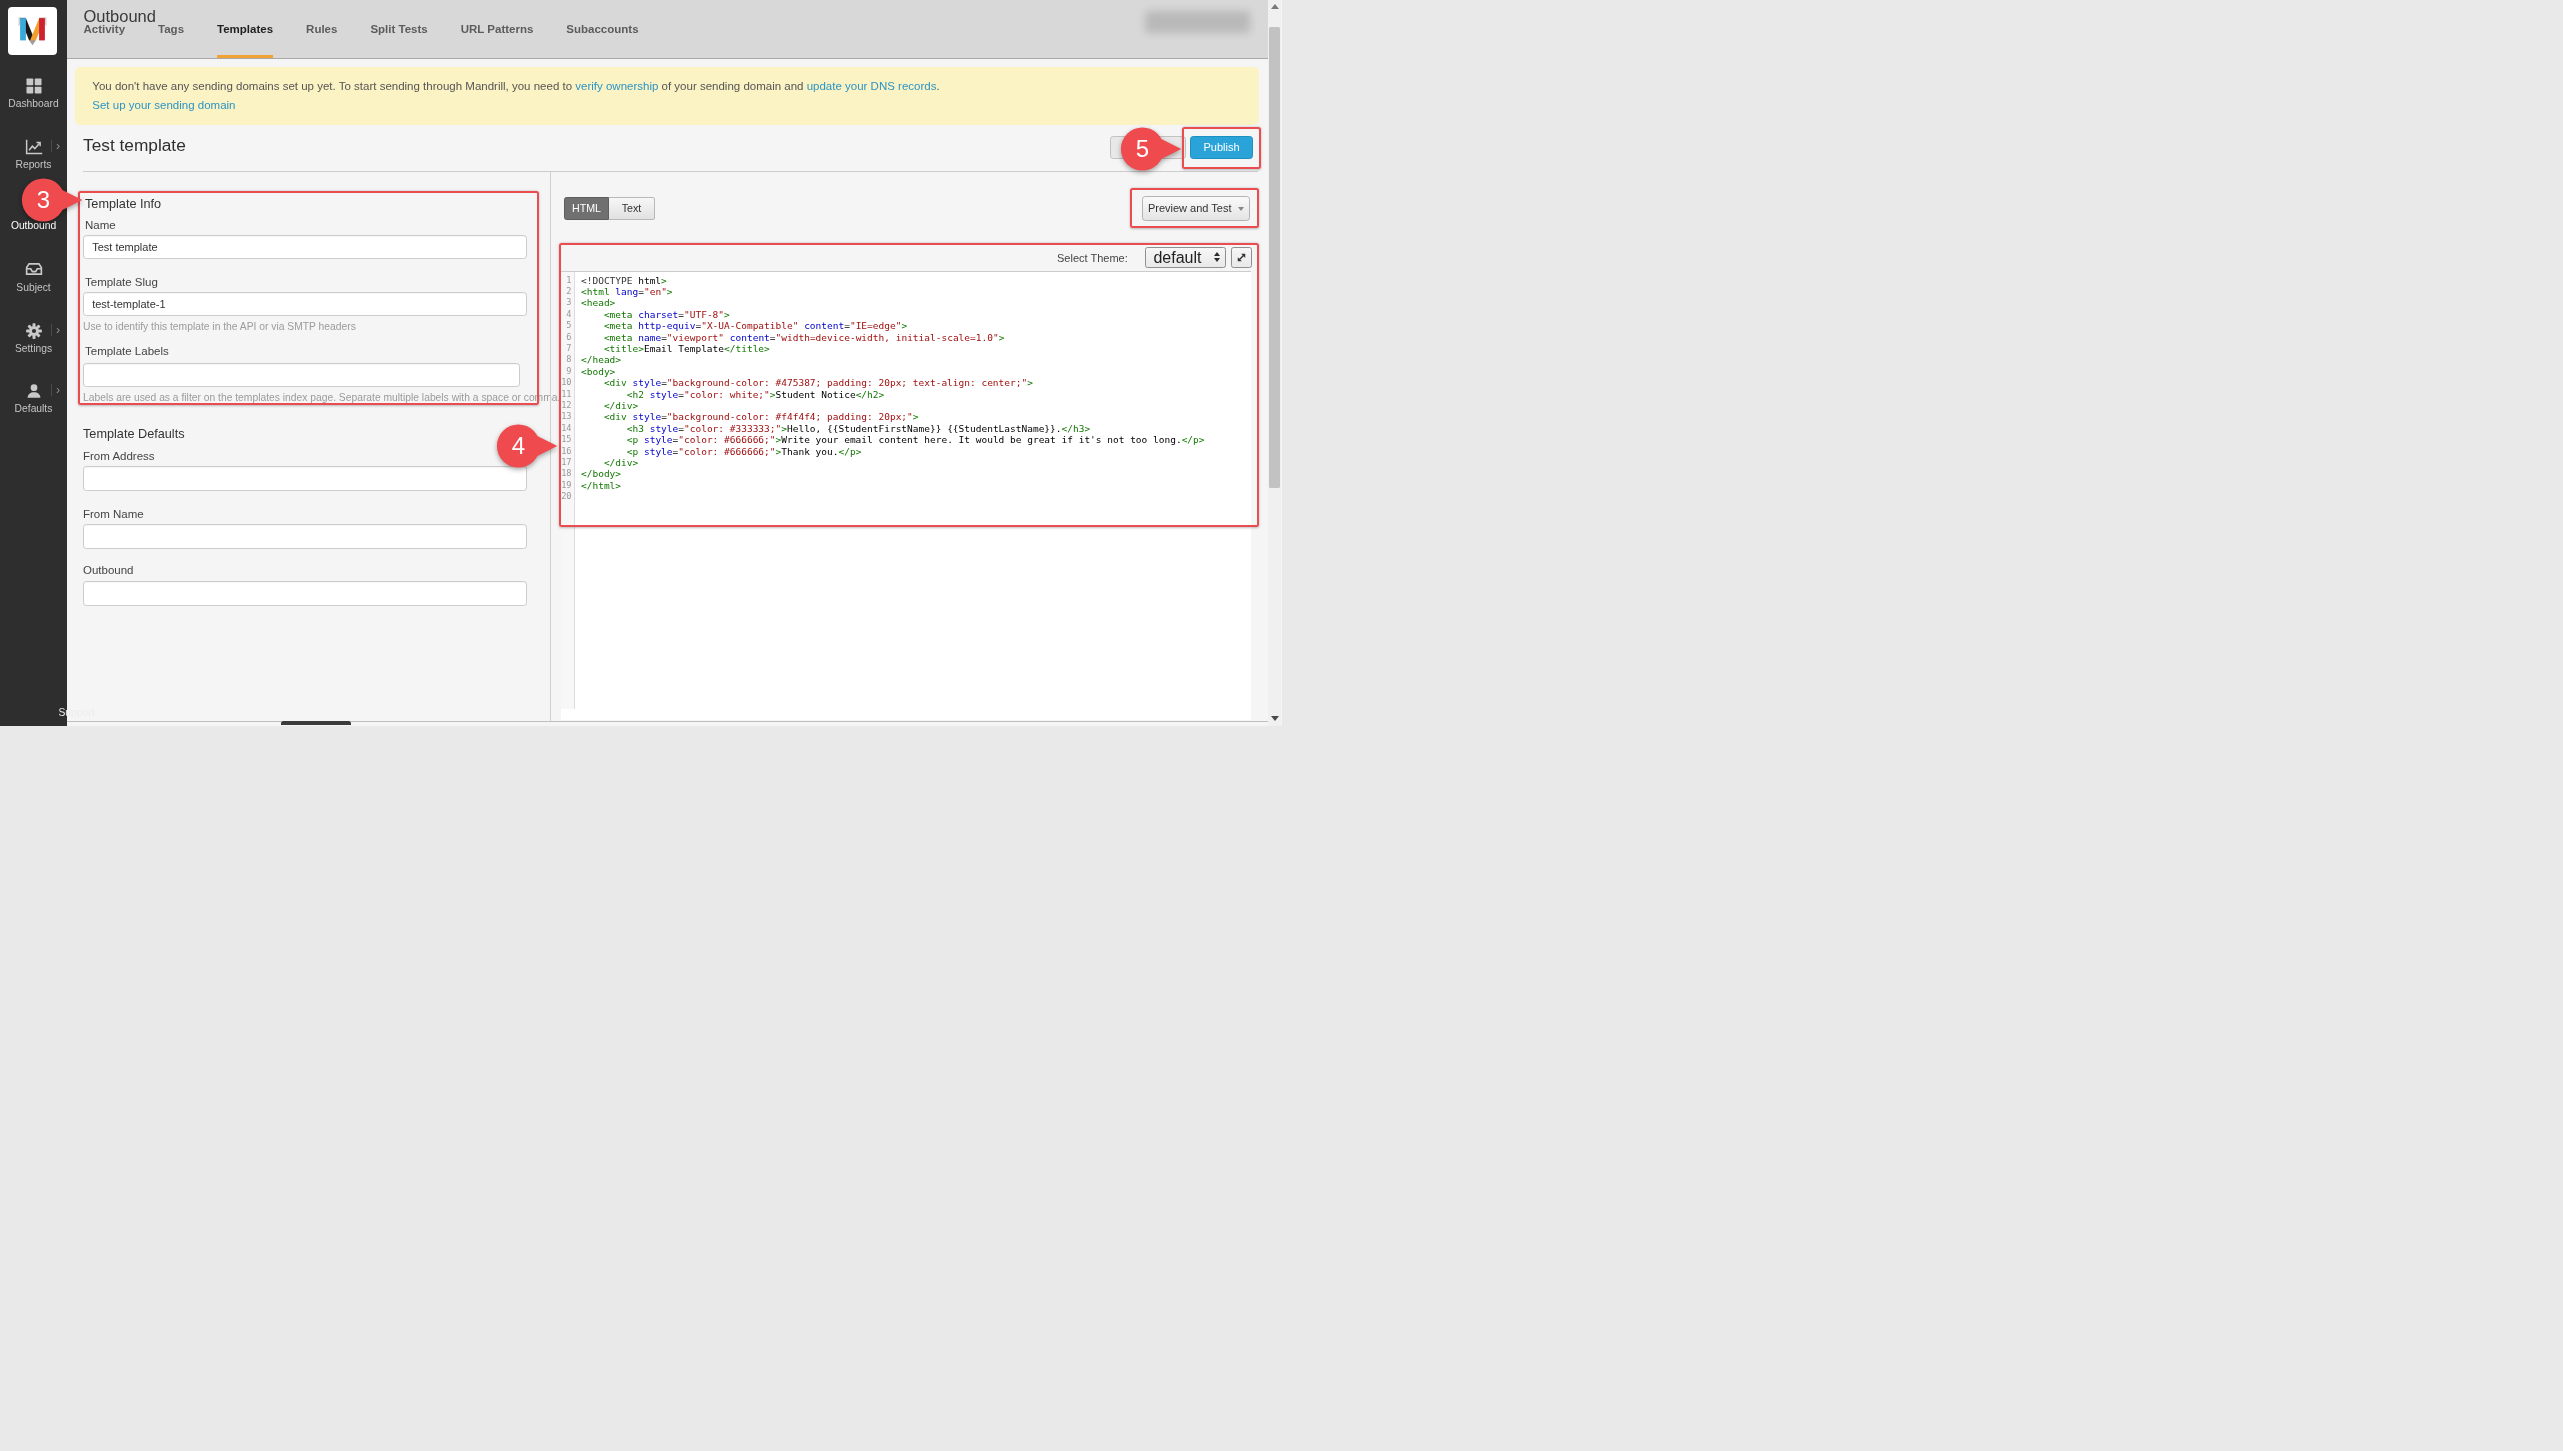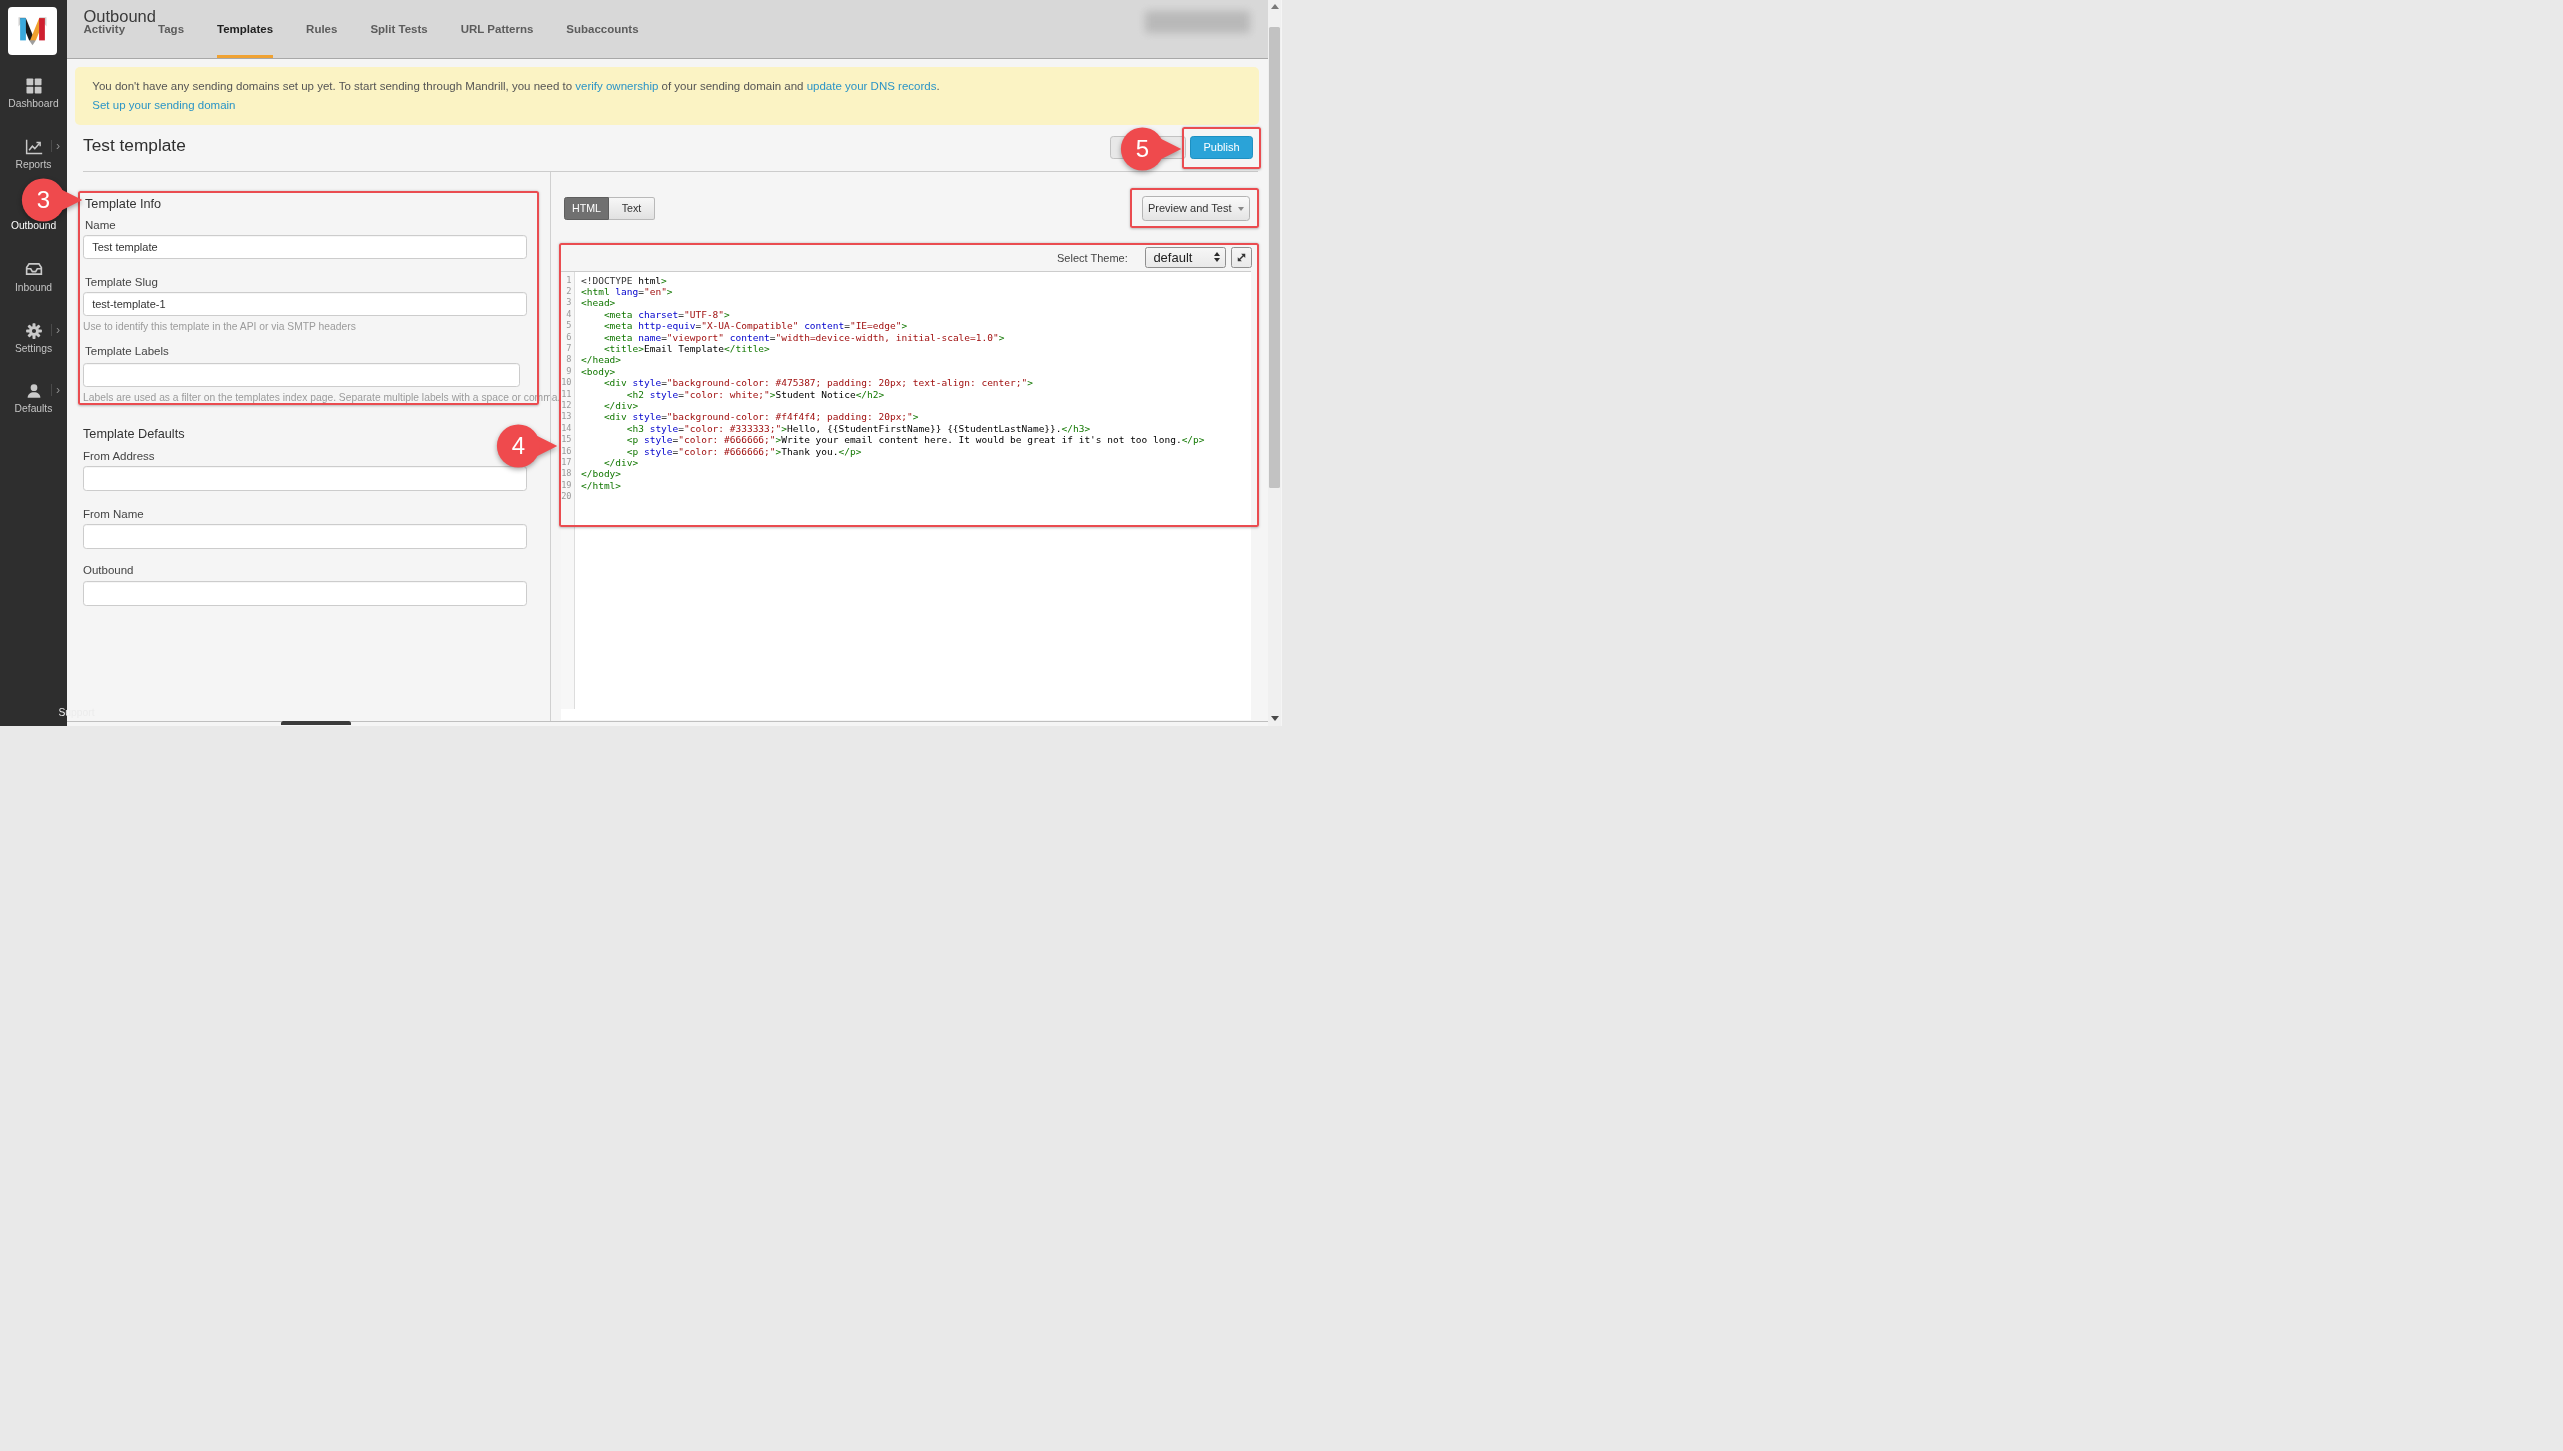--- a/index.html
+++ b/index.html
@@ -44,21 +44,21 @@
   
   .v-divider { position:absolute; left:550px; top:172px; width:0.8px; height:549px; background:#d0d0d0; }
   .seg-tabs { position:absolute; left:564px; top:197px; display:flex; }
   .seg { height:23px; font-size:10.7px; text-align:center; line-height:21.4px; cursor:pointer; }
   .seg-html { width:45px; background:#707070; color:#fff; border:0.8px solid #5e5e5e; border-radius:2.5px 0 0 2.5px; }
   .seg-text { width:46px; background:linear-gradient(#f7f7f7,#e1e1e1); color:#333; border:0.8px solid #b9b9b9; border-left:none; border-radius:0 2.5px 2.5px 0; }
   .btn-preview { position:absolute; left:1142px; top:196px; width:108px; height:25px; background:linear-gradient(#fafafa,#e4e4e4); border:0.8px solid #b3b3b3; border-radius:3.3px; font-size:11px; color:#333; text-align:center; line-height:23px; cursor:pointer; }
   .chev-down { display:inline-block; width:0; height:0; border-left:3.3px solid transparent; border-right:3.3px solid transparent; border-top:4.1px solid #888; margin-left:6.6px; vertical-align:middle; }
 
   .theme-label { position:absolute; left:1057px; top:252px; font-size:11px; color:#444; }
-  .theme-select { position:absolute; left:1145px; top:247px; width:81px; height:21.4px; background:linear-gradient(#f6f6f6,#e9e9e9); border:0.8px solid #8f8f8f; border-radius:2.5px; font-size:13px; color:#222; line-height:20px; padding-left:7.4px; cursor:pointer; }
+  .theme-select { position:absolute; left:1145px; top:247px; width:81px; height:21.4px; background:linear-gradient(#f6f6f6,#e9e9e9); border:0.8px solid #8f8f8f; border-radius:2.5px; font-size:16px; color:#222; line-height:20px; padding-left:7.4px; cursor:pointer; }
   .stepper { position:absolute; right:5px; top:4.1px; display:flex; flex-direction:column; gap:1.6px; }
   .tri-up-s { width:0; height:0; border-left:3.3px solid transparent; border-right:3.3px solid transparent; border-bottom:4.1px solid #2b2b2b; }
   .tri-dn-s { width:0; height:0; border-left:3.3px solid transparent; border-right:3.3px solid transparent; border-top:4.1px solid #2b2b2b; }
   .btn-expand { position:absolute; left:1231px; top:247px; width:21.4px; height:21.4px; background:linear-gradient(#f6f6f6,#e9e9e9); border:0.8px solid #8f8f8f; border-radius:2.5px; display:flex; align-items:center; justify-content:center; cursor:pointer; }
   .toolbar-divider { position:absolute; left:561px; top:271px; width:690px; height:0.8px; background:#ccc; }
 
   
   .editor { position:absolute; left:561px; top:272px; width:690px; height:448px; background:#fff; cursor:text; }
   .gutter { position:absolute; left:0; top:0; width:14px; height:437px; background:#f7f7f7; border-right:0.8px solid #ddd; padding-top:2.5px; text-align:right; }
   .gn { font-family:"DejaVu Sans Mono",monospace; font-size:8.6px; line-height:11.4px; color:#999; padding-right:2.5px; }
@@ -147,21 +147,21 @@
       <div class="side-label active">Outbound</div>
     </div>
 
     <div class="side-item" style="top:261px;">
       <div class="side-icon">
         <svg width="20" height="18" viewBox="0 0 24 22" fill="none" stroke="#c9c9c9" stroke-width="2">
           <path d="M3 16 V8 l3-4.5 h12 L21 8 v8 z"></path>
           <path d="M3 9.5 h5 l2 3.5 h4 l2-3.5 h5"></path>
         </svg>
       </div>
-      <div class="side-label">Inbound</div>
+      <div class="side-label">Subject</div>
     </div>
 
     <div class="side-item" style="top:322px;">
       <div class="side-icon">
         <svg width="18" height="18" viewBox="0 0 24 24">
           <g fill="#c9c9c9">
             <rect x="10" y="1.5" width="4" height="21" rx="1"></rect>
             <rect x="10" y="1.5" width="4" height="21" rx="1" transform="rotate(45 12 12)"></rect>
             <rect x="10" y="1.5" width="4" height="21" rx="1" transform="rotate(90 12 12)"></rect>
             <rect x="10" y="1.5" width="4" height="21" rx="1" transform="rotate(135 12 12)"></rect>

